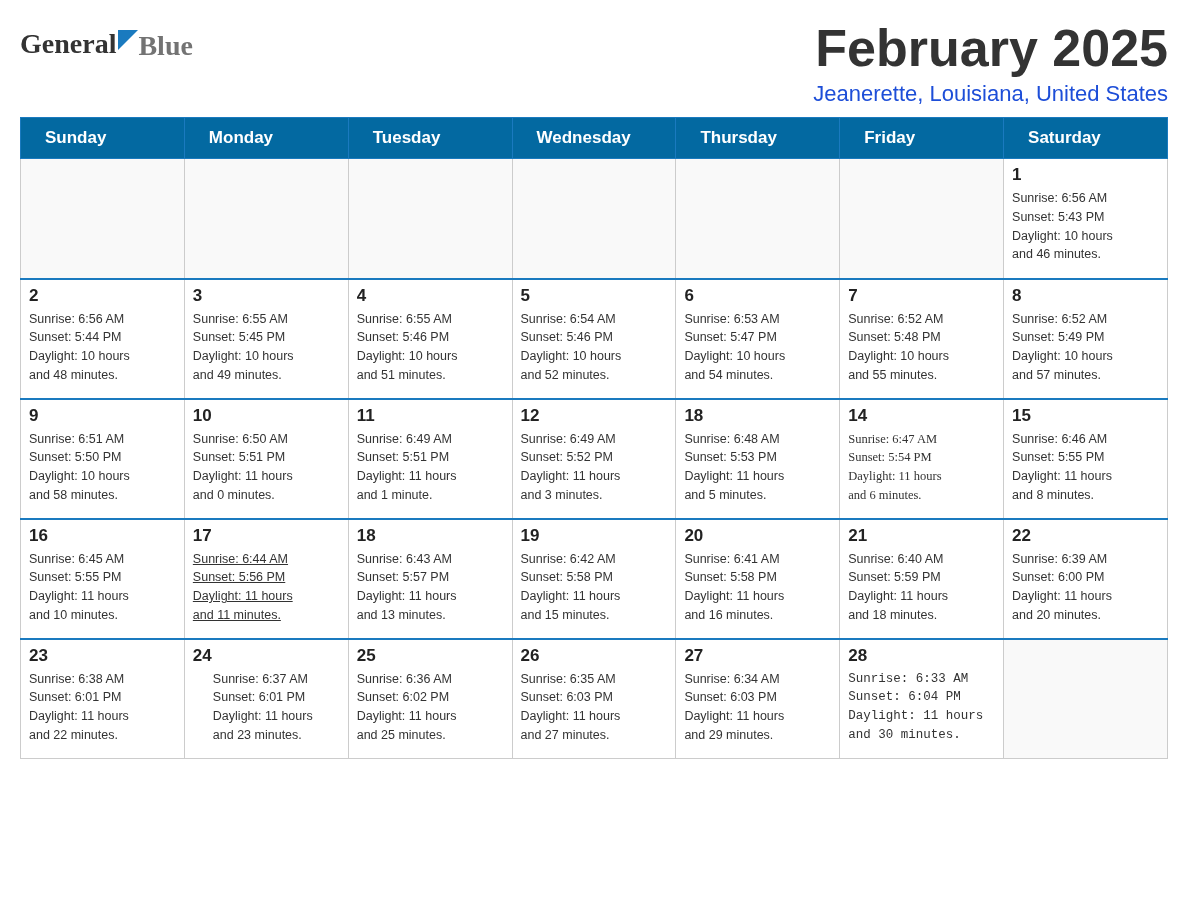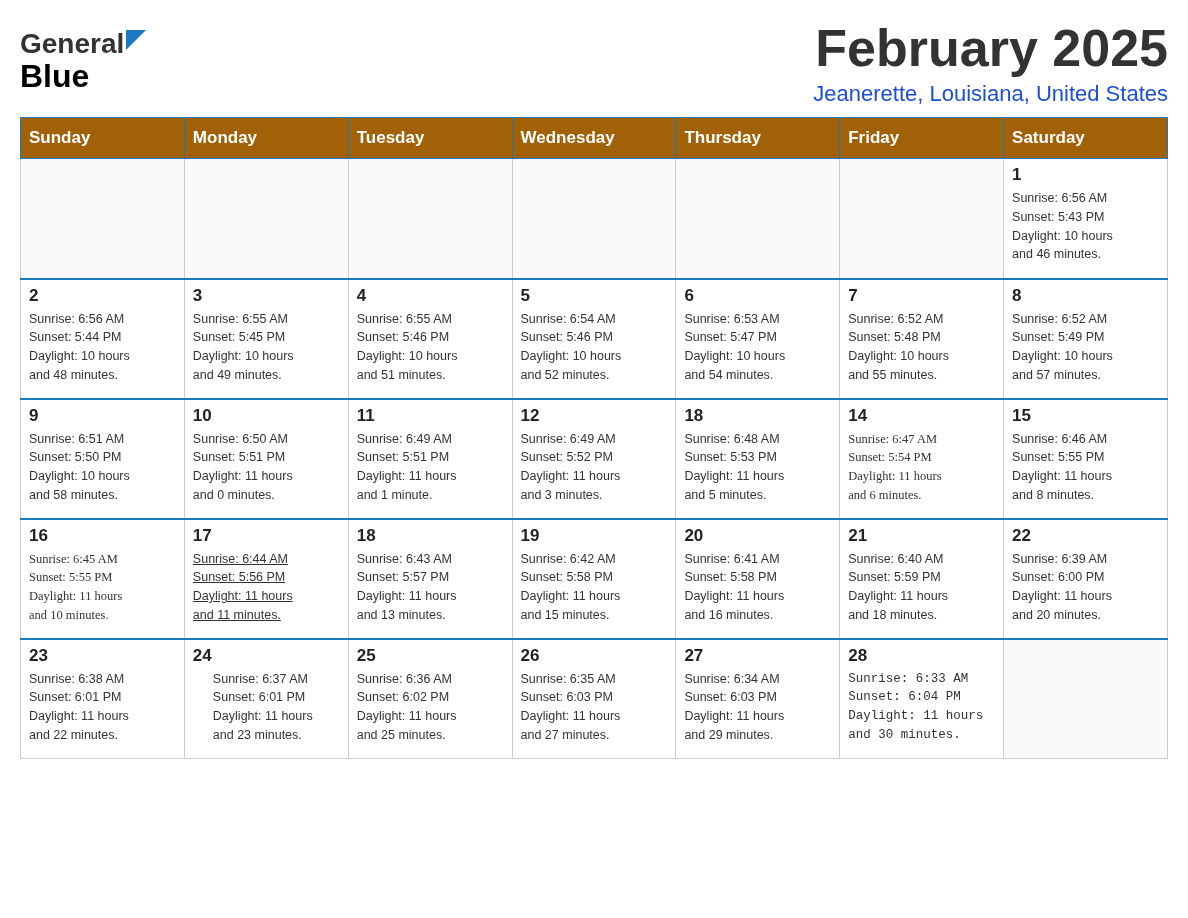--- a/index.html
+++ b/index.html
@@ -12,37 +12,38 @@
       min-height: 918px;
     }
     .header {
       display: flex;
       justify-content: space-between;
       align-items: flex-start;
       margin-bottom: 10px;
     }
     .logo {
       display: flex;
-      flex-direction: column;
+      flex-direction: row;
       align-items: flex-start;
       margin-top: 10px;
+      font-family: Liberation Serif, serif;
     }
     .logo-text {
       font-size: 28px;
       font-weight: bold;
       color: #333;
       line-height: 1;
     }
     .logo-general {
       display: flex;
       align-items: center;
     }
     .logo-blue-line {
-      color: #000000;
-      font-size: 32px;
+      color: #737373;
+      font-size: 28px;
       font-weight: bold;
     }
     .title-block {
       text-align: right;
     }
     .month-title {
       font-size: 52px;
       font-weight: bold;
       color: #333;
       line-height: 1.1;
@@ -51,25 +52,25 @@
       font-size: 22px;
       color: #1d4ed8;
       margin-top: 4px;
     }
     .calendar {
       width: 100%;
       border-collapse: collapse;
       margin-top: 10px;
     }
     .calendar th {
-      background: #a16207;
+      background: #0369a1;
       color: #fff;
       font-size: 17px;
       font-weight: bold;
-      padding: 10px 8px;
+      padding: 10px 24px;
       text-align: left;
       border: 1px solid #1a7abf;
     }
     .calendar td {
       border: 1px solid #ccc;
       vertical-align: top;
       padding: 6px 8px;
       width: 14.28%;
       height: 120px;
       font-size: 13px;
@@ -243,21 +244,21 @@
           <span class="day-number">15</span>
           <div class="day-info" style="white-space: pre-line;">Sunrise: 6:46 AM
 Sunset: 5:55 PM
 Daylight: 11 hours
 and 8 minutes.</div>
         </td>
       </tr>
       <tr class="row-border">
         <td>
           <span class="day-number">16</span>
-          <div class="day-info" style="white-space: pre-line; font-family: Liberation Serif, serif;">Sunrise: 6:45 AM
+          <div class="day-info" style="white-space: pre-line;">Sunrise: 6:45 AM
 Sunset: 5:55 PM
 Daylight: 11 hours
 and 10 minutes.</div>
         </td>
         <td>
           <span class="day-number">17</span>
           <div class="day-info" style="white-space: pre-line; text-decoration: underline;">Sunrise: 6:44 AM
 Sunset: 5:56 PM
 Daylight: 11 hours
 and 11 minutes.</div>

